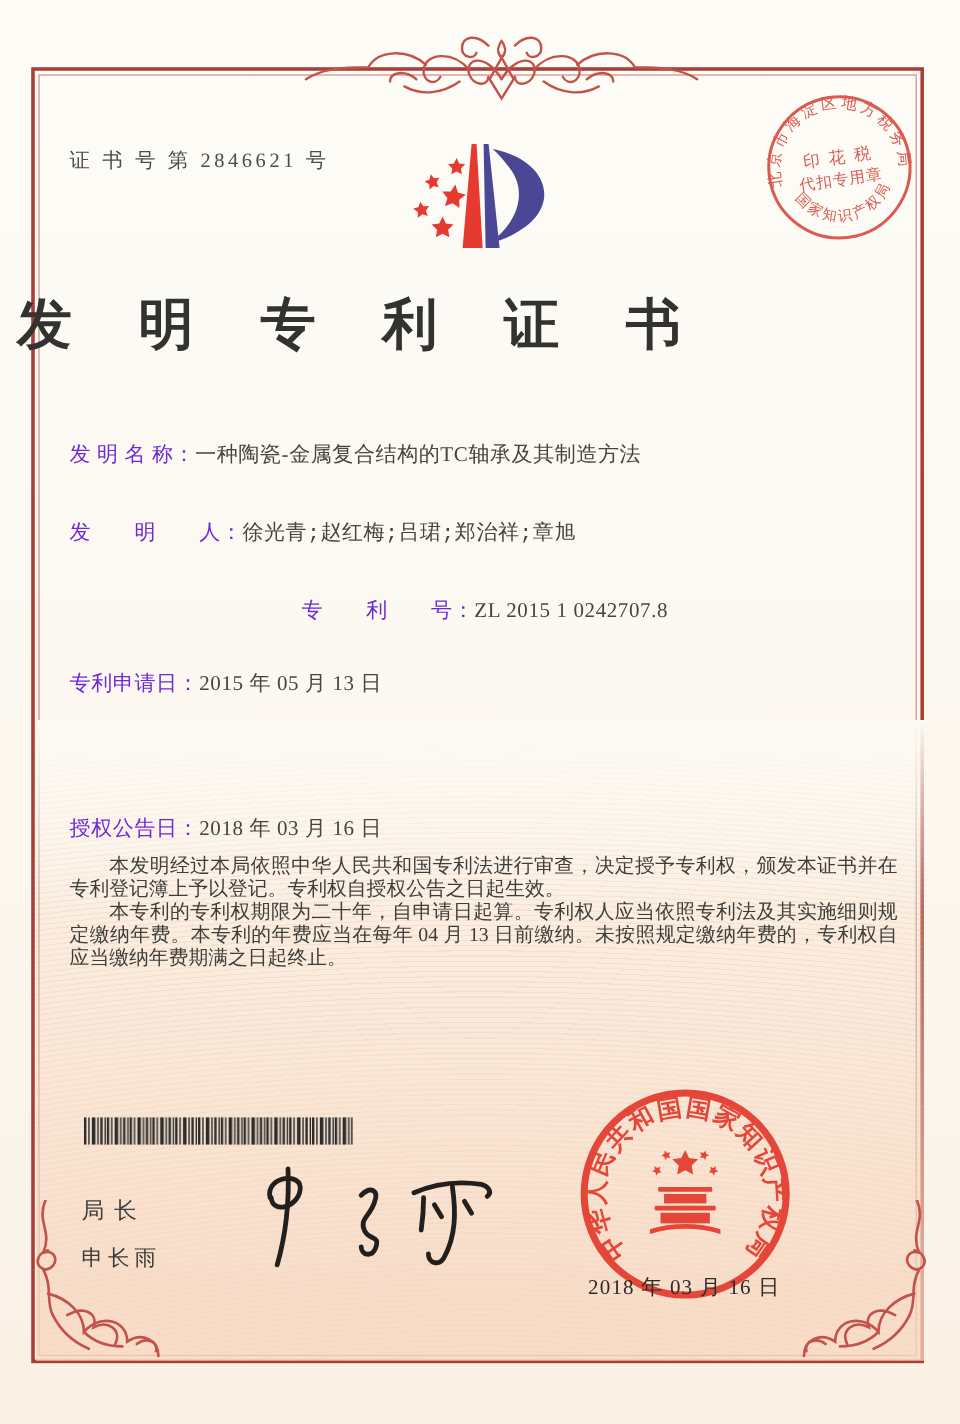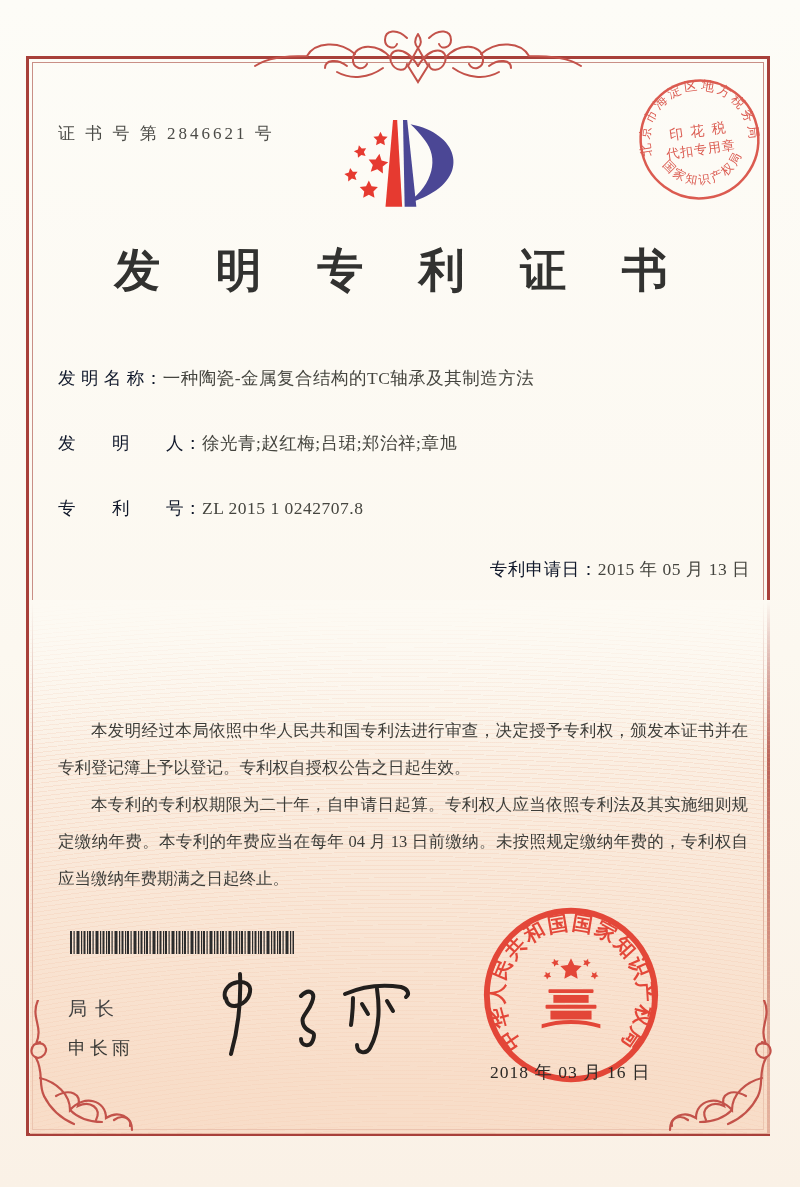--- a/index.html
+++ b/index.html
@@ -24,31 +24,31 @@
     position:absolute;left:30px;top:600px;width:740px;height:534px;
     background:
       linear-gradient(180deg,rgba(253,250,243,1) 0%,rgba(253,250,243,0) 30%),
       linear-gradient(180deg,rgba(250,226,207,0) 0%,rgba(247,214,190,.75) 90%),
       repeating-radial-gradient(ellipse 1600px 760px at 50% 165%,
         rgba(230,146,108,.18) 0 2px, rgba(255,255,255,0) 2px 9px);
   }
 
   .cert-no{left:58px;top:122px;font-size:17px;letter-spacing:3px;color:#4b4b47;}
   .title{
-    left:0;top:240px;width:800px;text-align:center;
+    left:0;top:240px;width:800px;
     font-size:46px;font-weight:600;color:#323230;
-    letter-spacing:22px;padding-left:4px;box-sizing:border-box;
+    letter-spacing:22px;padding-left:14px;box-sizing:border-box;
   }
 
   .field{left:58px;width:692px;font-size:17.5px;color:#45453f;letter-spacing:.5px;white-space:nowrap;}
-  .field .lab{color:#0f172a;}
-  .f0{top:366px;} .f1{top:431px;} .f2{top:496px;}
-  .f3{top:557px;text-align:right;} .f4{top:617px;} .f5{top:678px;}
-
-  .body-text{left:58px;top:712px;width:690px;font-size:16.5px;line-height:37px;color:#3d3d39;}
+  .field .lab{color:#6d28d9;}
+  .f0{top:366px;} .f1{top:431px;font-family:Liberation Mono, monospace;} .f2{top:496px;text-align:center;}
+  .f3{top:557px;} .f4{top:617px;} .f5{top:678px;}
+
+  .body-text{left:58px;top:712px;width:690px;font-size:16.5px;line-height:19px;color:#3d3d39;}
   .body-text p{margin:0;text-indent:2em;text-align:justify;}
 
   .barcode{left:70px;top:931px;}
 
   .director-label{left:68px;top:996px;font-size:19px;letter-spacing:8px;color:#404040;}
   .director-name{left:68px;top:1036px;font-size:18px;letter-spacing:4px;color:#3a3a36;}
   .signature{left:195px;top:968px;}
 
   .seal{left:478px;top:902px;}
   .seal-date{left:490px;top:1060px;font-size:17.5px;letter-spacing:1px;color:#2d2a27;white-space:nowrap;}
@@ -147,20 +147,23 @@
     <span class="lab">发 明 名 称：</span><span>一种陶瓷-金属复合结构的TC轴承及其制造方法</span>
   </div>
   <div class="abs field f1">
     <span class="lab">发　　明　　人：</span><span>徐光青;赵红梅;吕珺;郑治祥;章旭</span>
   </div>
   <div class="abs field f2">
     <span class="lab">专　　利　　号：</span><span>ZL 2015 1 0242707.8</span>
   </div>
   <div class="abs field f3">
     <span class="lab">专利申请日：</span><span>2015 年 05 月 13 日</span>
+  </div>
+  <div class="abs field f5">
+    <span class="lab">授权公告日：</span><span>2018 年 03 月 16 日</span>
   </div>
 
   <div class="abs body-text">
     <p>本发明经过本局依照中华人民共和国专利法进行审查，决定授予专利权，颁发本证书并在专利登记簿上予以登记。专利权自授权公告之日起生效。</p>
     <p>本专利的专利权期限为二十年，自申请日起算。专利权人应当依照专利法及其实施细则规定缴纳年费。本专利的年费应当在每年 04 月 13 日前缴纳。未按照规定缴纳年费的，专利权自应当缴纳年费期满之日起终止。</p>
   </div>
 
   <svg class="abs barcode" width="224" height="23" viewBox="0 0 224 23">
     <defs>
       <pattern id="bars" width="19" height="23" patternUnits="userSpaceOnUse">

